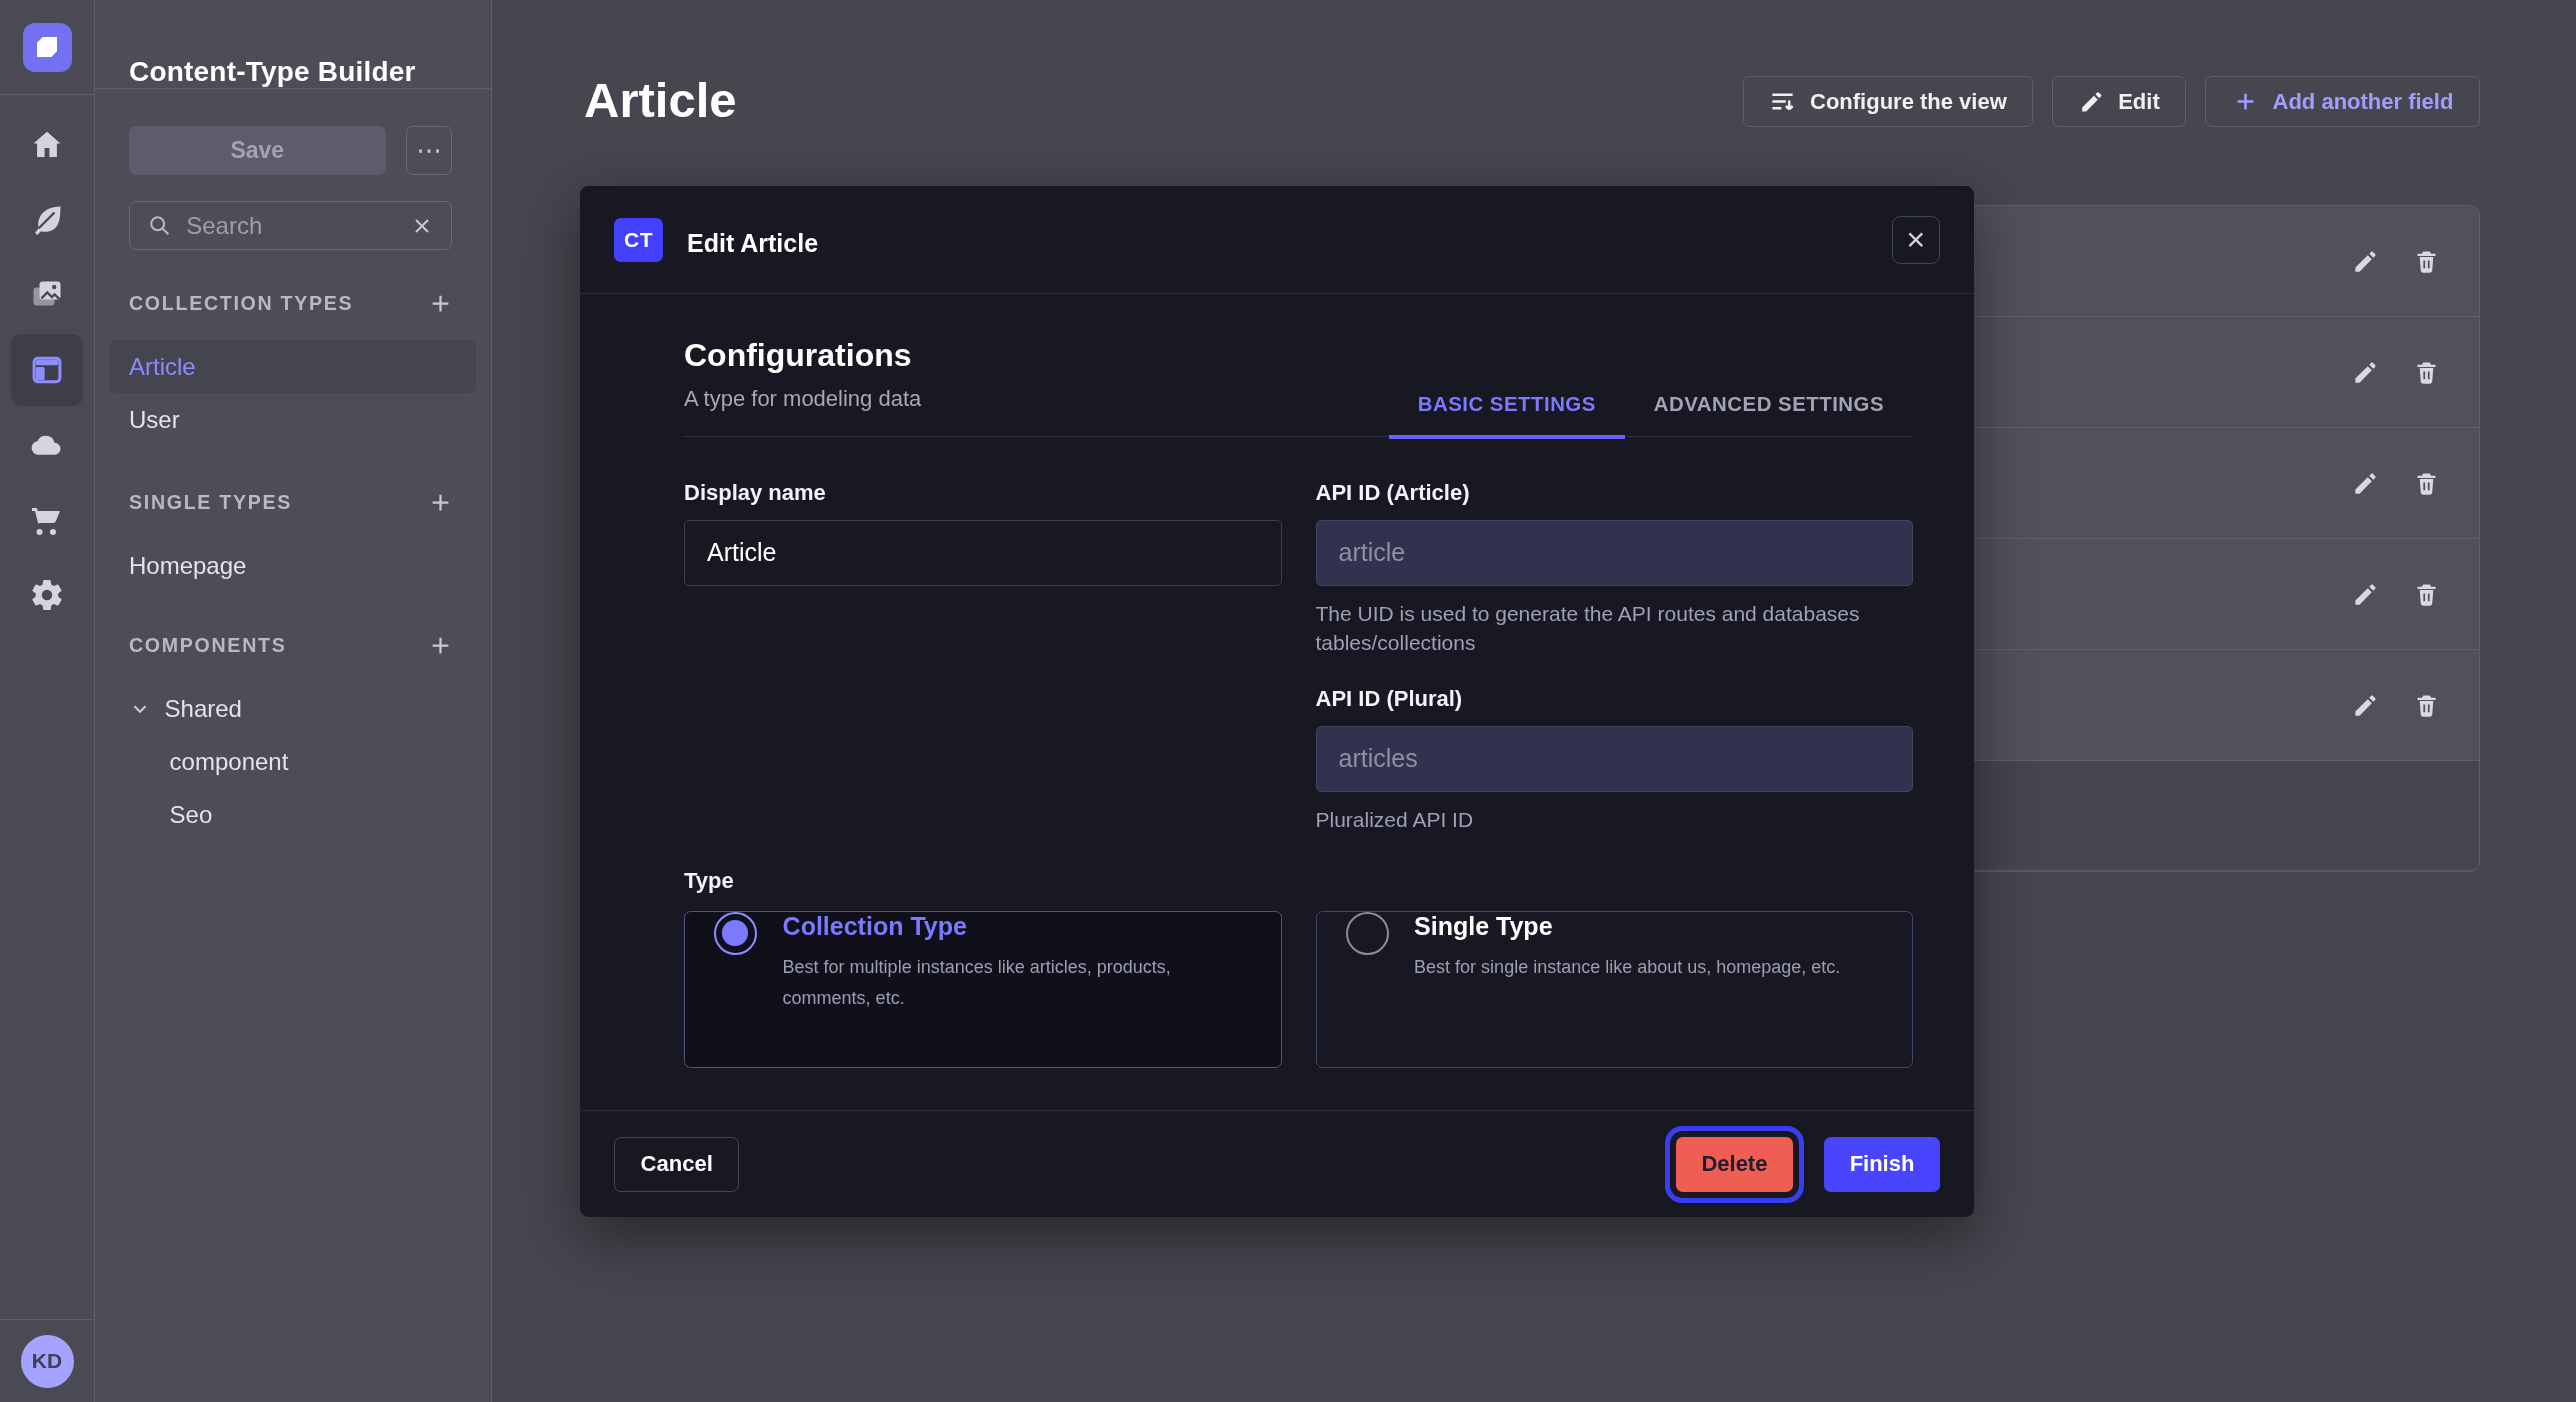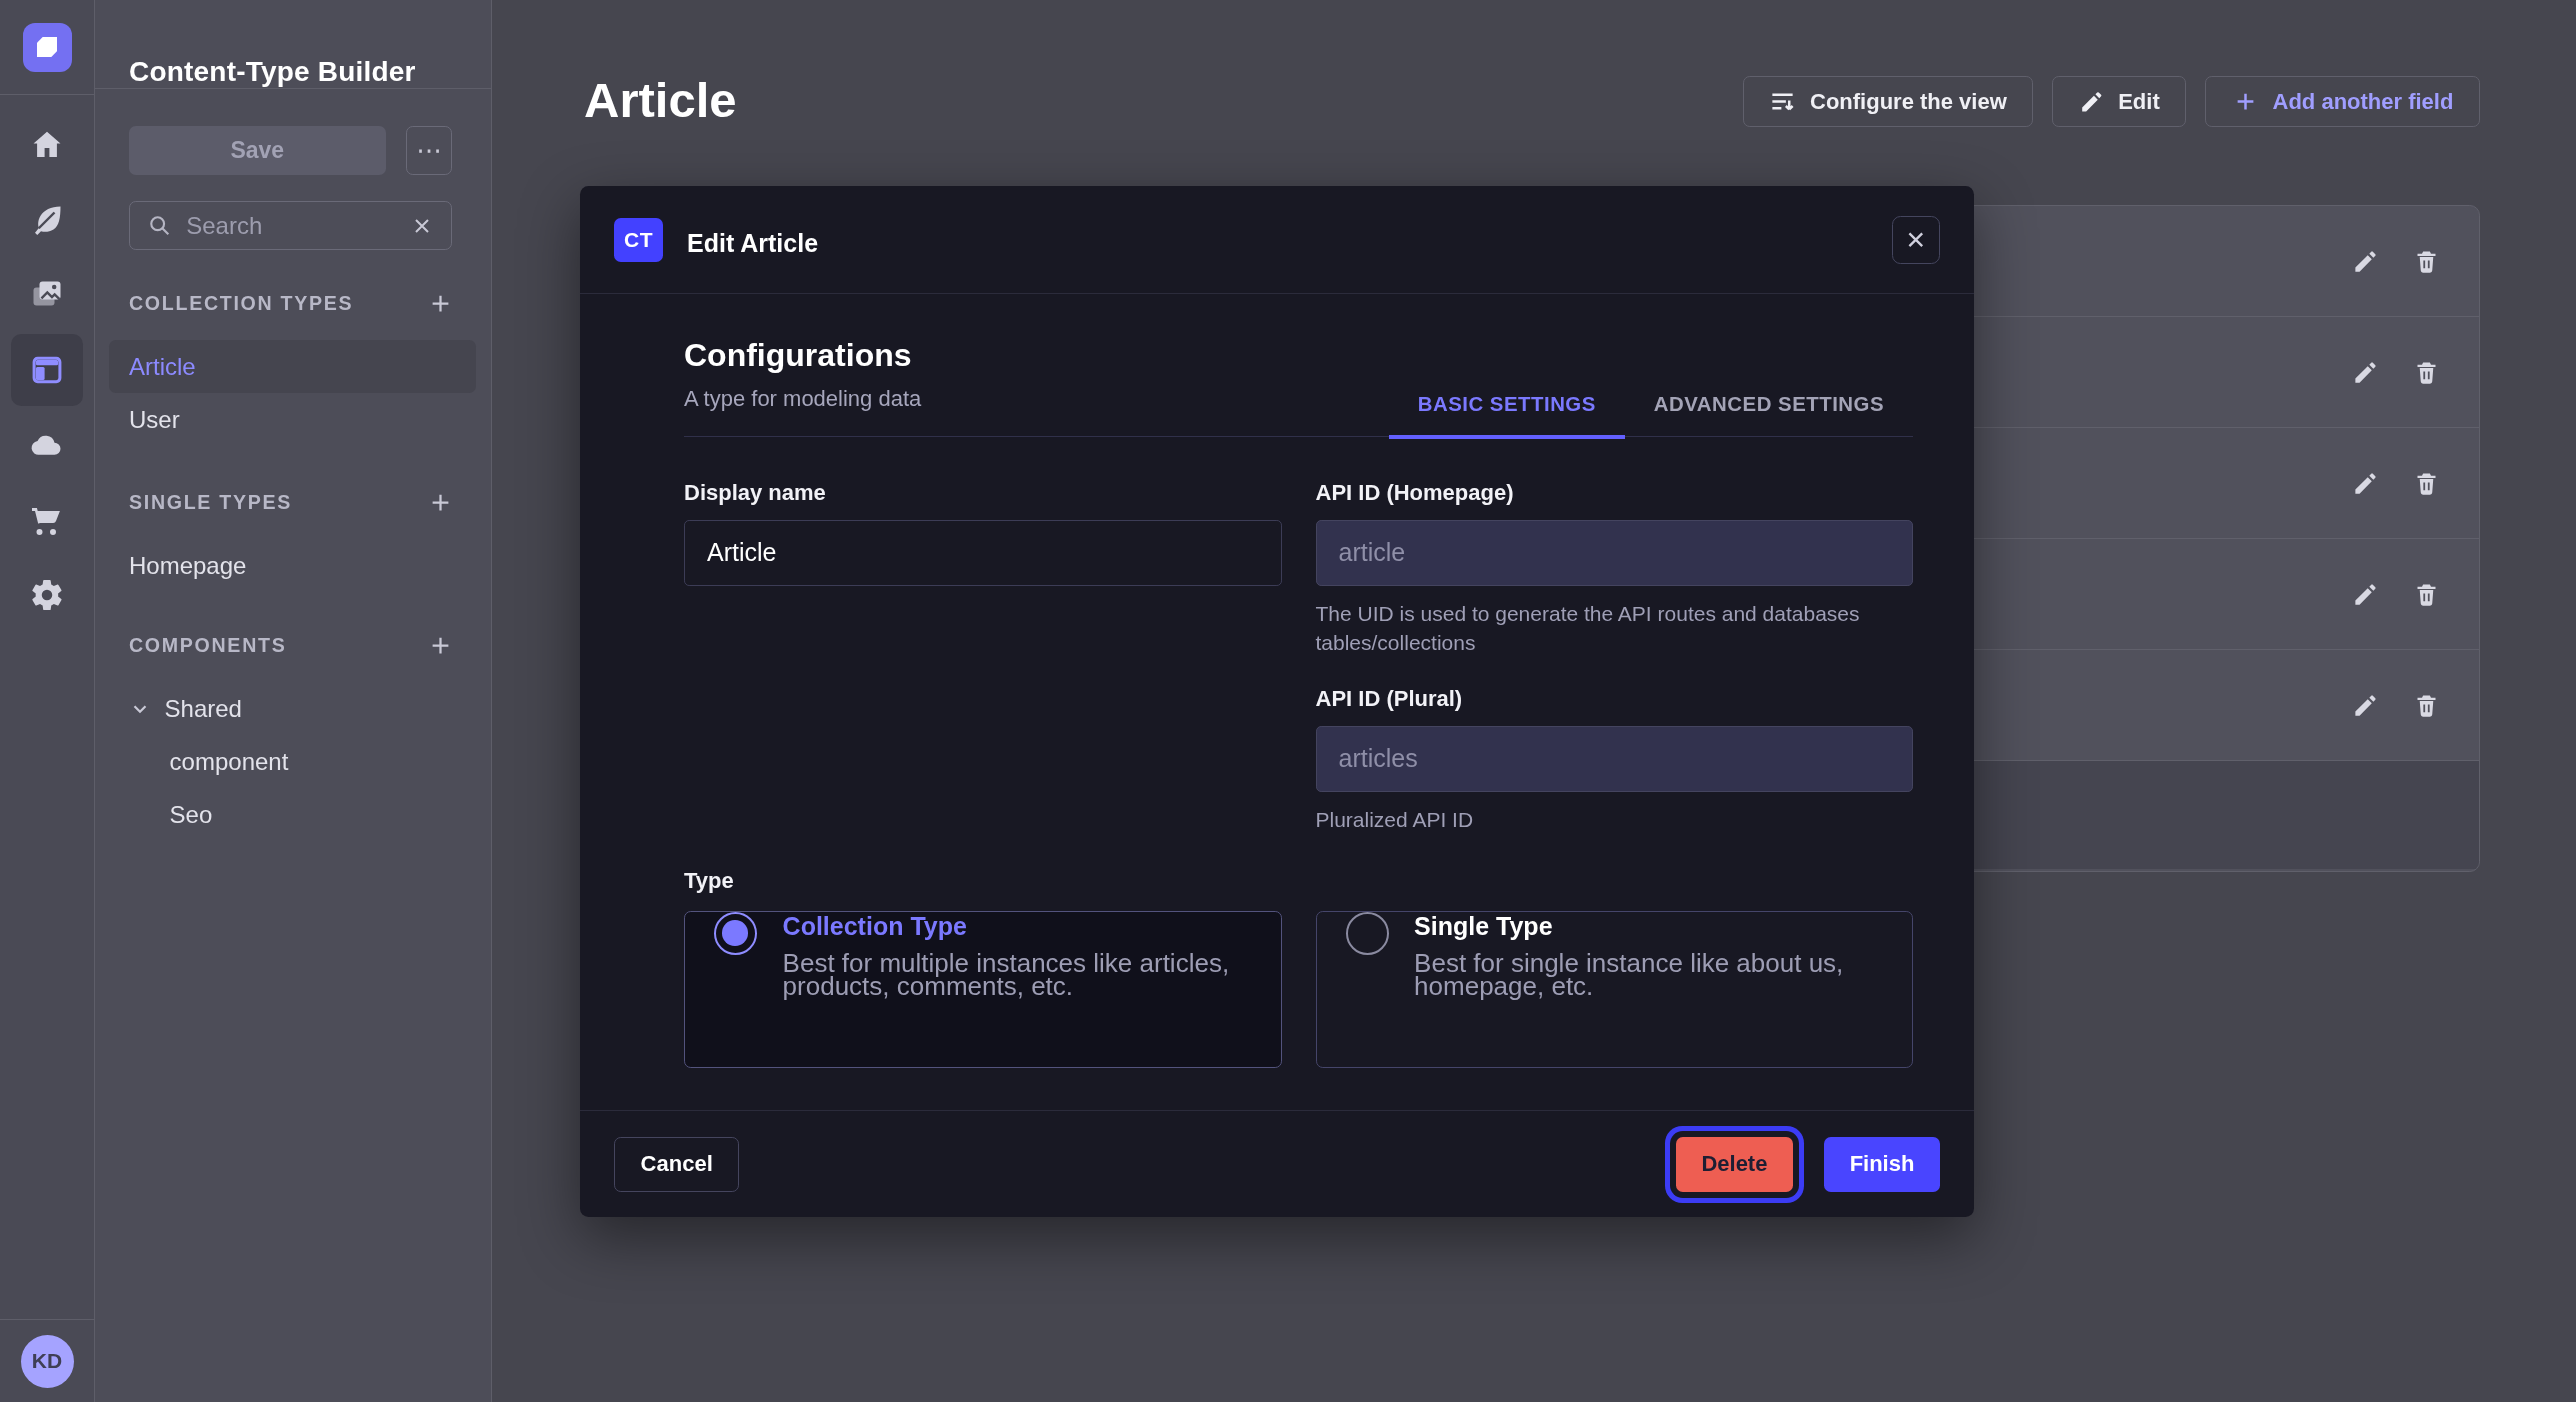--- a/index.html
+++ b/index.html
@@ -84,21 +84,21 @@
 
   .type-label { margin-top:34px; color:#f2f2f7; font-size:22px; font-weight:bold; }
   .cards { display:grid; grid-template-columns:1fr 1fr; column-gap:34px; margin-top:17px; }
   .card { height:157px; border:1.7px solid #45456a; border-radius:6.8px; display:flex; align-items:flex-start; gap:25.6px; padding:0 29px; cursor:pointer; background:transparent; }
   .card.selected { background:#10101b; border-color:#53537d; }
   .radio { flex:none; width:43px; height:43px; border-radius:50%; border:2.6px solid #8a8aa0; position:relative; }
   .card.selected .radio { border-color:#8e8cff; }
   .card.selected .radio::after { content:""; position:absolute; left:6px; top:6px; width:25.6px; height:25.6px; border-radius:50%; background:#7b79ff; }
   .card-title { font-size:25px; font-weight:bold; color:#ffffff; }
   .card.selected .card-title { color:#7b79ff; }
-  .card-desc { margin-top:10.2px; color:#9d9db4; font-size:26px; line-height:23px; max-width:494px; }
+  .card-desc { margin-top:10.2px; color:#9d9db4; font-size:18px; line-height:31px; max-width:494px; }
 
   .m-footer { position:absolute; bottom:0; left:0; width:100%; height:107px; border-top:1.7px solid #2b2b3b; display:flex; align-items:center; justify-content:space-between; padding:0 34px; }
   .btn { height:55px; border-radius:6.8px; font-size:22px; font-weight:bold; font-family:inherit; padding:0 25.6px; cursor:pointer; }
   .btn-cancel { background:transparent; border:1.7px solid #45455e; color:#ffffff; }
   .footer-right { display:flex; align-items:center; gap:31px; }
   .btn-delete { background:#ee5e52; border:none; color:#1e1e33; box-shadow:0 0 0 6px #181823, 0 0 0 11px #3c3cf5; }
   .btn-finish { background:#4945ff; border:none; color:#ffffff; }
 </style>
 </head>
 <body>
@@ -352,21 +352,21 @@
 
       <div class="grid2">
         <div class="col">
           <div class="field">
             <label>Display name</label>
             <input class="input-normal" type="text" value="Article" style="">
           </div>
         </div>
         <div class="col">
           <div class="field">
-            <label>API ID (Homepage)</label>
+            <label>API ID (Article)</label>
             <input class="input-dim" type="text" placeholder="article" style="">
             <div class="hint">The UID is used to generate the API routes and databases tables/collections</div>
           </div>
           <div class="field">
             <label>API ID (Plural)</label>
             <input class="input-dim" type="text" placeholder="articles" style="">
             <div class="hint">Pluralized API ID</div>
           </div>
         </div>
       </div>

